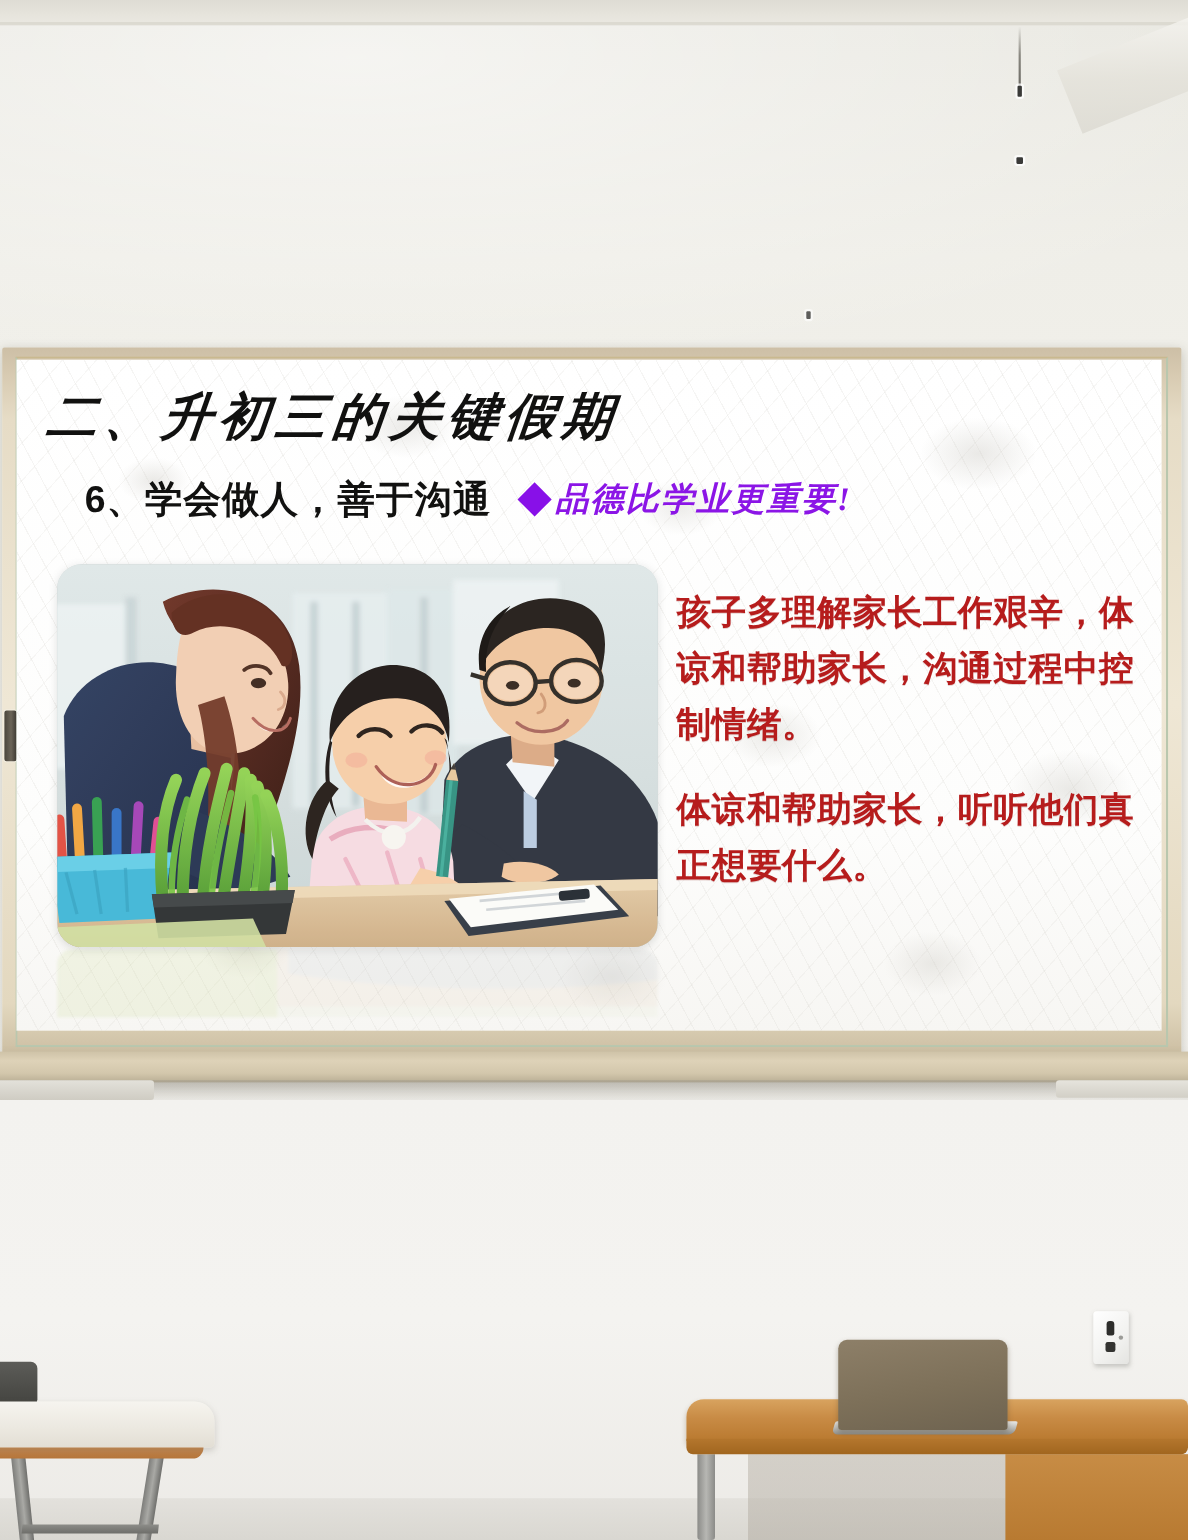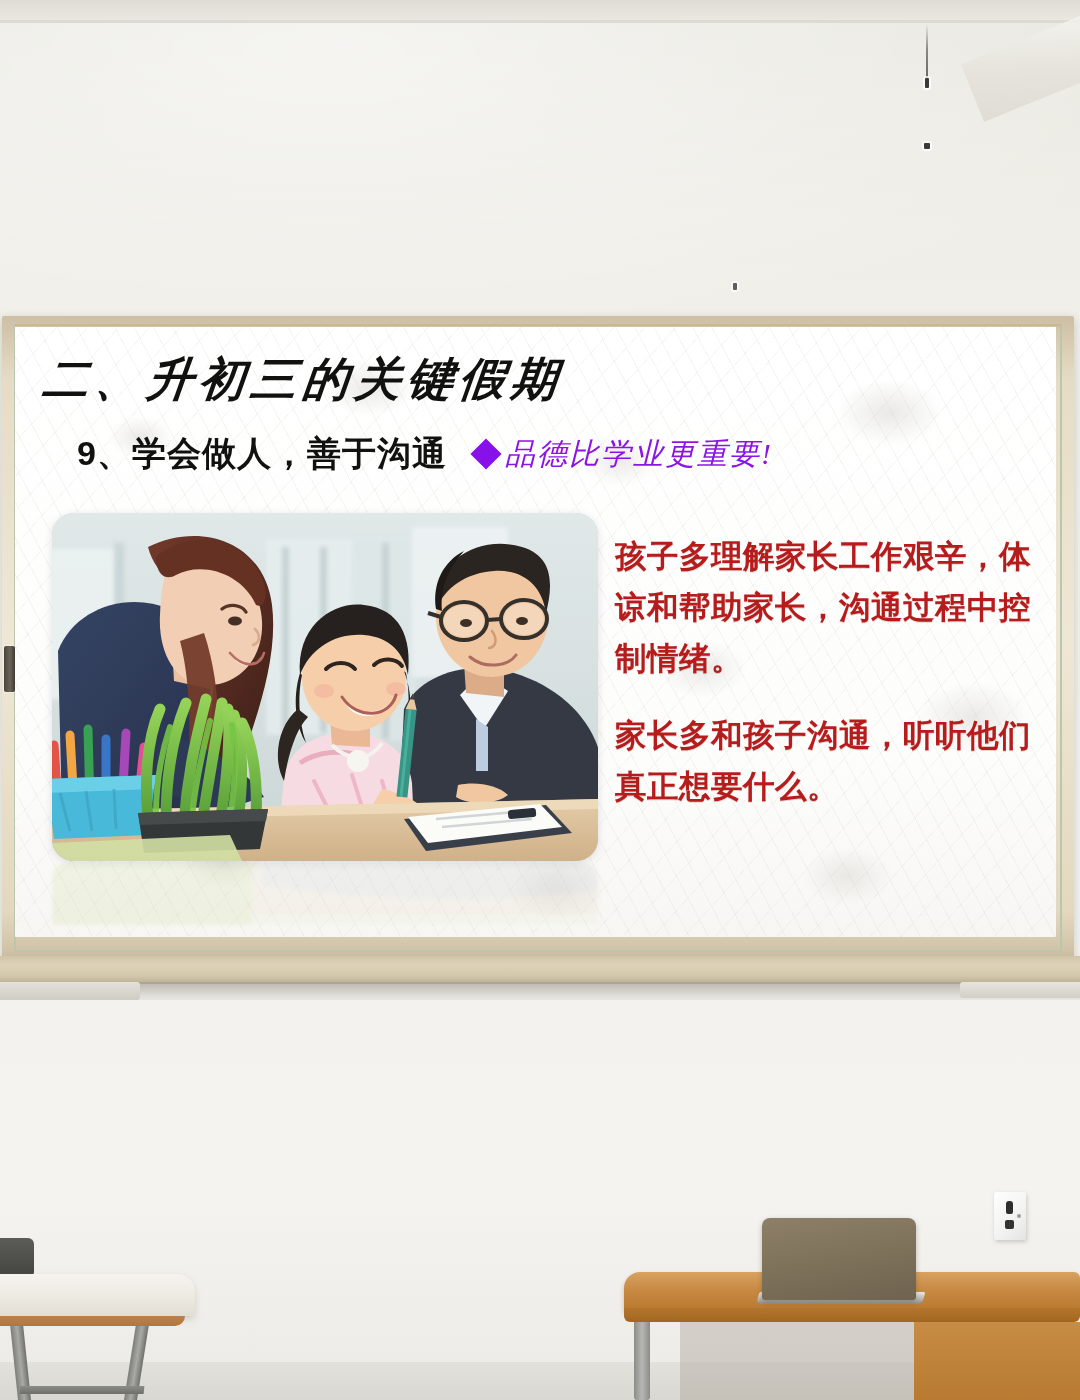--- a/index.html
+++ b/index.html
@@ -183,21 +183,21 @@
   }
   #diamond-bullet-icon {
     width: 22px; height: 22px;
     background: #8810e8;
     transform: rotate(45deg);
     flex: none;
   }
   #slide-emphasis {
     font-family: "Liberation Serif", "DejaVu Serif", serif;
     font-size: 30px;
-    font-weight: 400;
+    font-weight: 700;
     font-style: italic;
     color: #8b15e6;
     letter-spacing: 2px;
   }
 
   
   #slide-photo {
     position: absolute;
     left: 37px; top: 186px;
     width: 546px; height: 348px;
@@ -380,21 +380,21 @@
     </div>
 
     <div id="frame-latch"></div>
 
     <div id="slide">
       <div id="slide-inner">
 
         <div id="slide-title">二、升初三的关键假期</div>
 
         <div id="slide-subtitle-row">
-          <span id="slide-subtitle">9、学会做人，善于沟通</span>
+          <span id="slide-subtitle">6、学会做人，善于沟通</span>
           <span id="slide-emphasis-wrap">
             <span id="diamond-bullet-icon"></span>
             <span id="slide-emphasis">品德比学业更重要!</span>
           </span>
         </div>
 
         <div id="slide-photo">
           <svg id="photo-svg" viewBox="0 0 546 348" preserveAspectRatio="xMidYMid slice">
             <defs>
               <linearGradient id="roomBg" x1="0" y1="0" x2="0" y2="1">
@@ -599,21 +599,21 @@
           <svg viewBox="0 0 546 62" preserveAspectRatio="none">
             <rect x="0" y="0" width="546" height="62" fill="#e7edd9"></rect>
             <rect x="0" y="0" width="200" height="62" fill="#cfdf9e"></rect>
             <rect x="200" y="10" width="346" height="52" fill="#e7d9c6"></rect>
             <path d="M210 40 C300 26, 420 20, 546 34 L546 62 L210 62 Z" fill="#bfcbd6" opacity=".7"></path>
           </svg>
         </div>
 
         <div id="slide-text-col">
           <p class="red-para" id="red-para-1">孩子多理解家长工作艰辛，体谅和帮助家长，沟通过程中控制情绪。</p>
-          <p class="red-para" id="red-para-2">家长多和孩子沟通，听听他们真正想要什么。</p>
+          <p class="red-para" id="red-para-2">体谅和帮助家长，听听他们真正想要什么。</p>
         </div>
 
       </div>
     </div>
 
     <div id="screen-ledge"></div>
     <div id="ledge-shadow"></div>
     <div id="ledge-lip-left"></div>
     <div id="ledge-lip-right"></div>
   </div>

